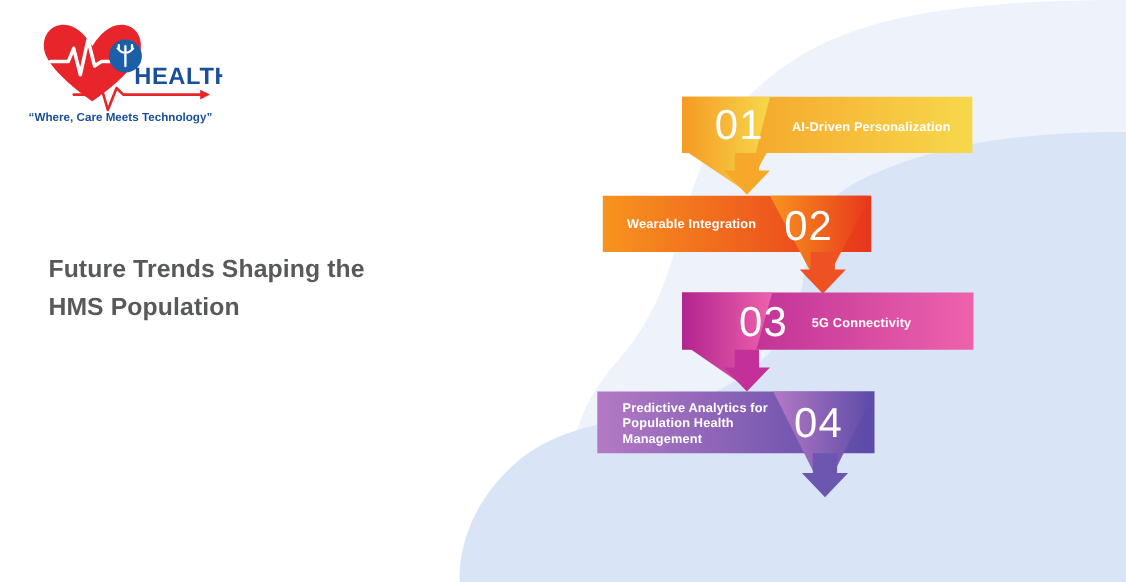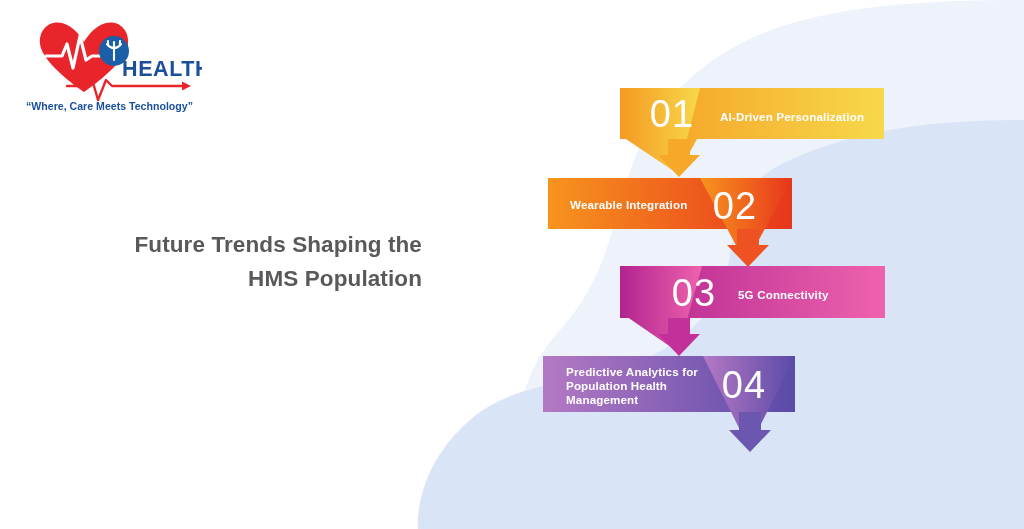--- a/index.html
+++ b/index.html
@@ -20,21 +20,21 @@
   
   #logo {
     position:absolute; left:22px; top:14px;
     width:180px; height:102px; z-index:5;
   }
   #logo-svg { display:block; width:180px; height:102px; }
 
   
   #headline {
     position:absolute; left:44px; top:228px; width:378px;
-    z-index:5; text-align:right;
+    z-index:5; text-align:left;
   }
   #headline .line {
     font-size:22.5px; font-weight:bold; color:#58595b;
     letter-spacing:0.1px; line-height:34px; white-space:nowrap;
   }
 
   
   #funnel {
     position:absolute; left:0; top:0;
     width:1024px; height:379px; z-index:4;

